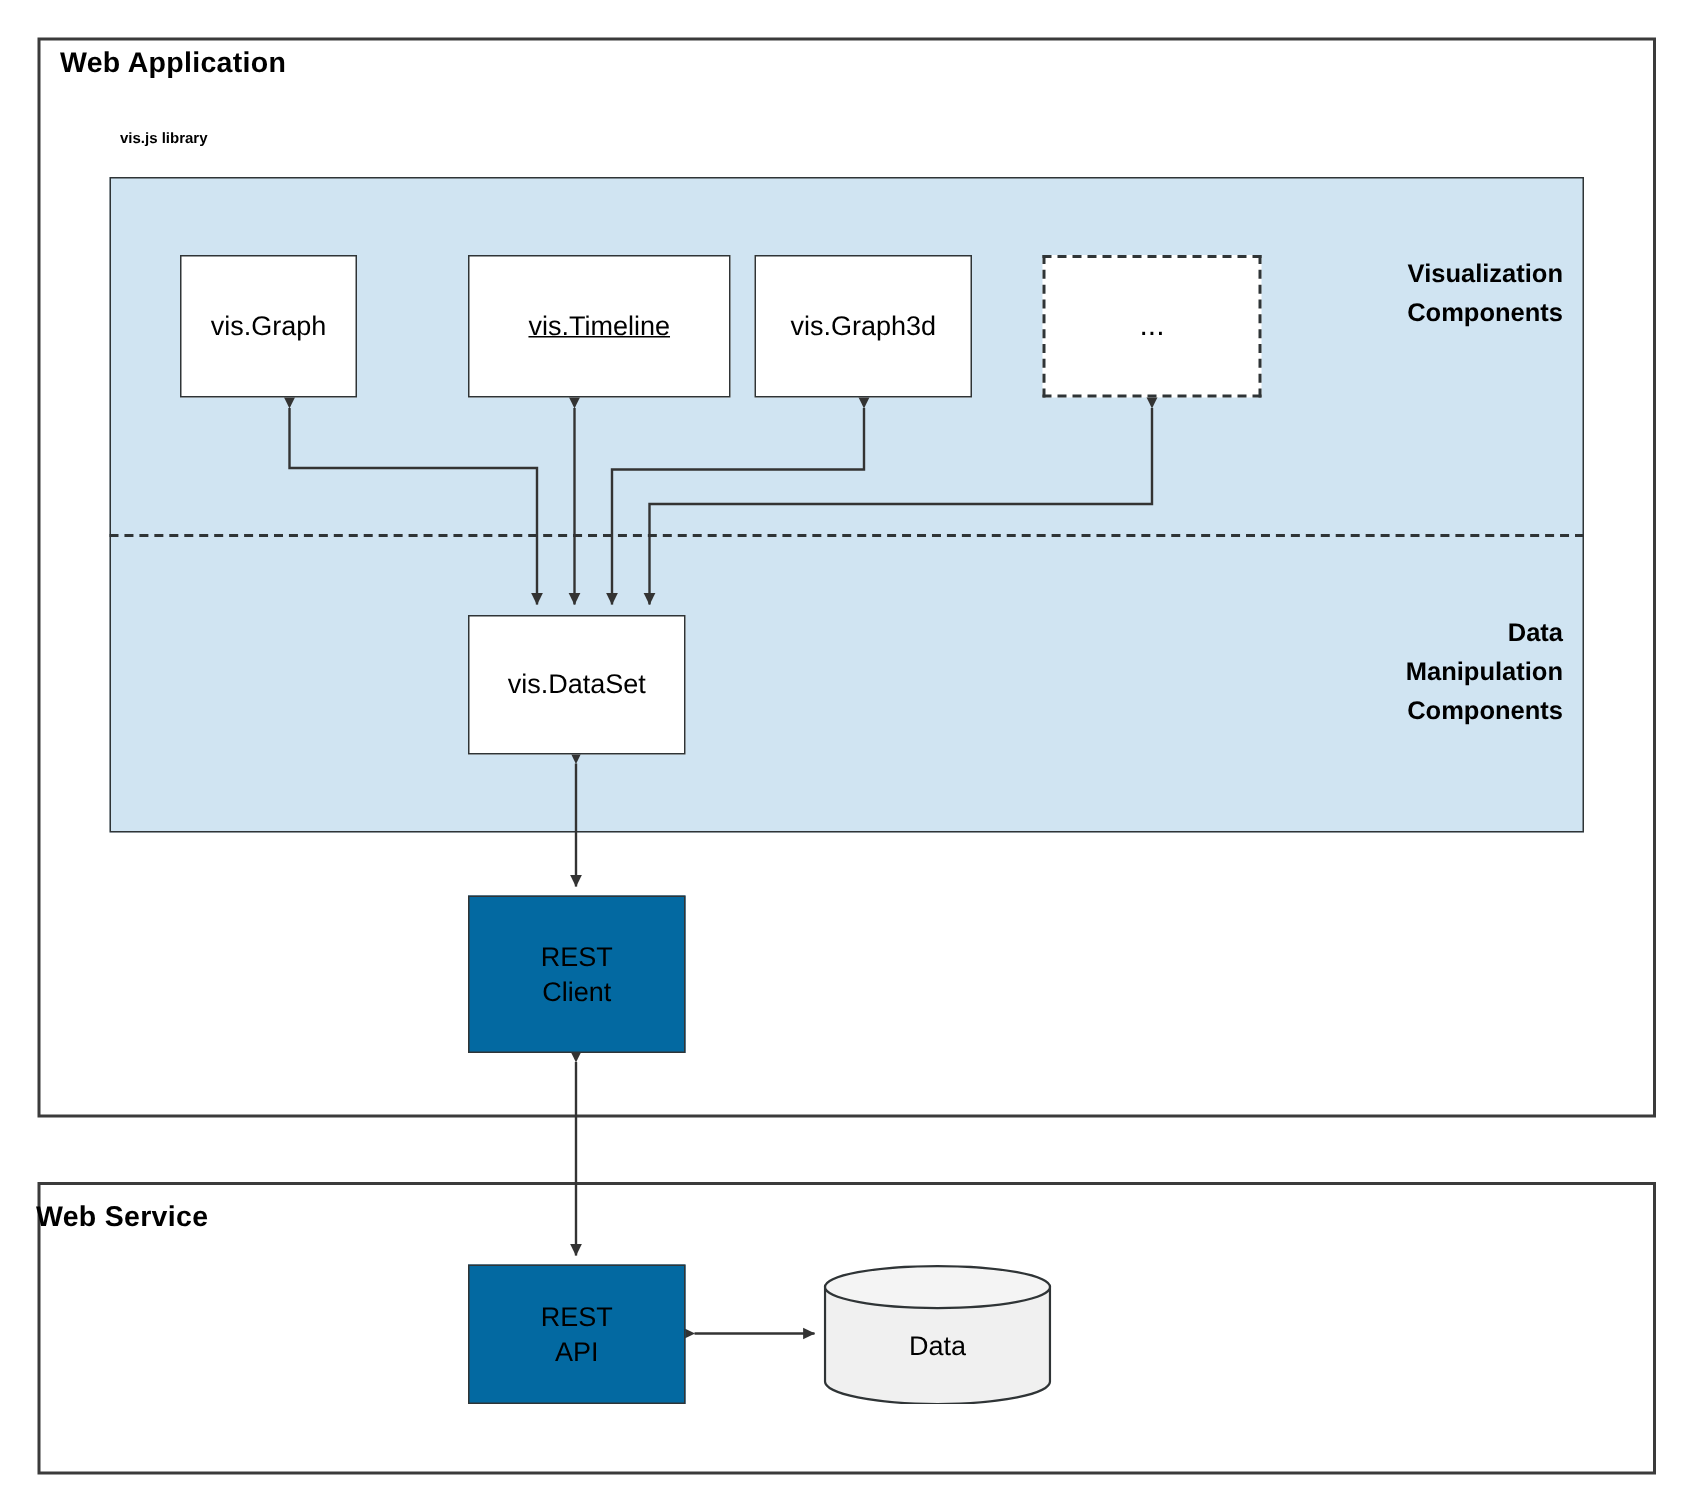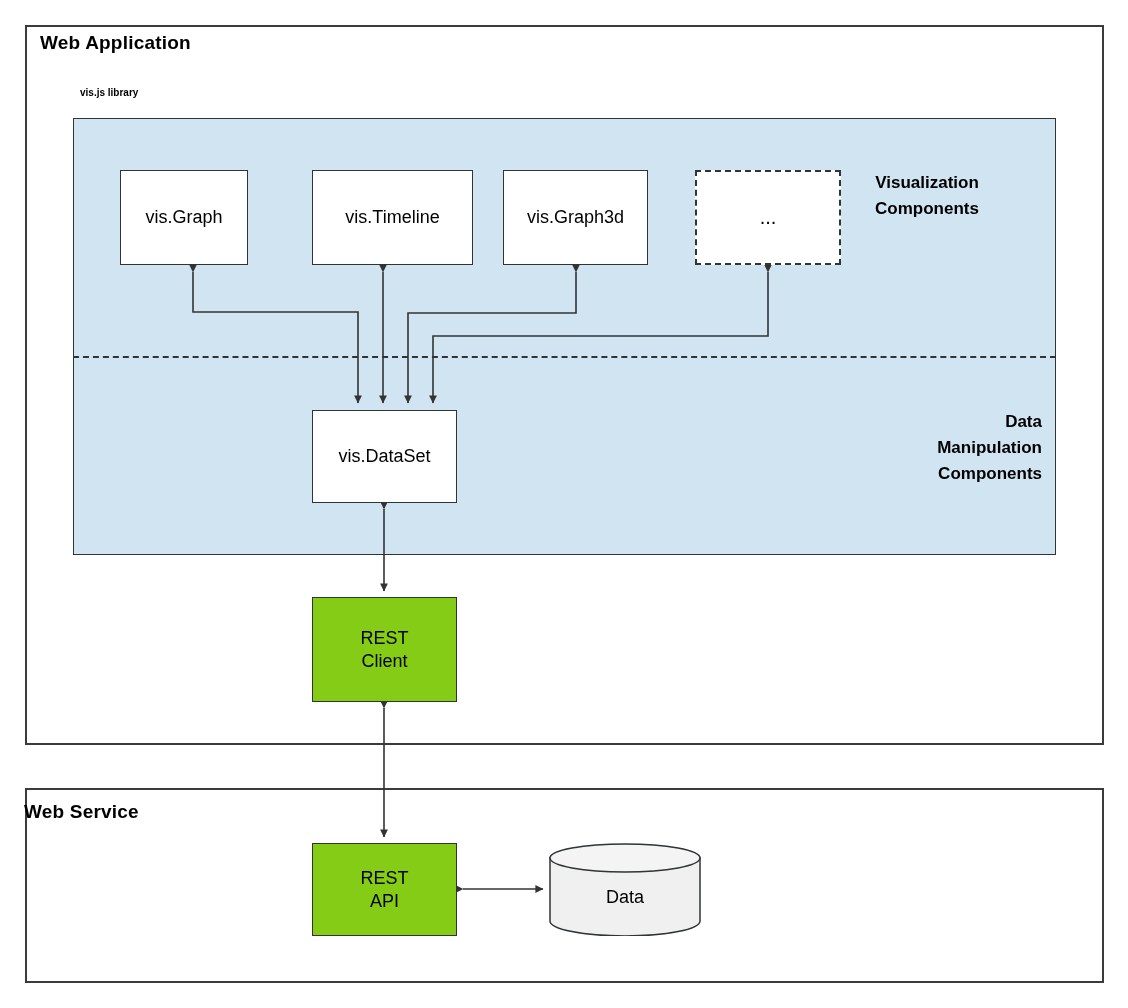--- a/index.html
+++ b/index.html
@@ -67,21 +67,21 @@
   
   .panel-label {
     position: absolute;
     font-size: 17px;
     font-weight: bold;
     color: #000000;
     text-align: right;
     line-height: 26px;
     white-space: pre-line;
   }
-  #label-visualization { right: 86px; top: 170px; width: 230px; text-align: center; }
+  #label-visualization { right: 86px; top: 170px; width: 230px; }
   #label-manipulation  { right: 86px; top: 409px; width: 230px; }
 
   
   .box {
     position: absolute;
     box-sizing: border-box;
     display: flex;
     align-items: center;
     justify-content: center;
     text-align: center;
@@ -92,26 +92,26 @@
   }
   .box.solid {
     background: #ffffff;
     border: 1.5px solid #2f3436;
   }
   .box.dashed {
     background: #ffffff;
     border: 2px dashed #2f3436;
   }
   .box.gray {
-    background: #84cc16;
+    background: #0369a1;
     border: 1.5px solid #2f3436;
   }
 
-  #box-graph    { left: 120px; top: 170px; width: 128px; height: 95px; }
-  #box-timeline { left: 312px; top: 170px; width: 161px; height: 95px; }
+  #box-graph    { left: 120px; top: 170px; width: 118px; height: 95px; }
+  #box-timeline { left: 312px; top: 170px; width: 175px; height: 95px; text-decoration: underline; }
   #box-graph3d  { left: 503px; top: 170px; width: 145px; height: 95px; }
   #box-ellipsis { left: 695px; top: 170px; width: 146px; height: 95px; font-size: 20px; }
   #box-dataset  { left: 312px; top: 410px; width: 145px; height: 93px; }
   #box-restclient { left: 312px; top: 597px; width: 145px; height: 105px; }
   #box-restapi  { left: 312px; top: 843px; width: 145px; height: 93px; }
 
   
   #db-data {
     position: absolute;
     left: 549px; top: 843px;

